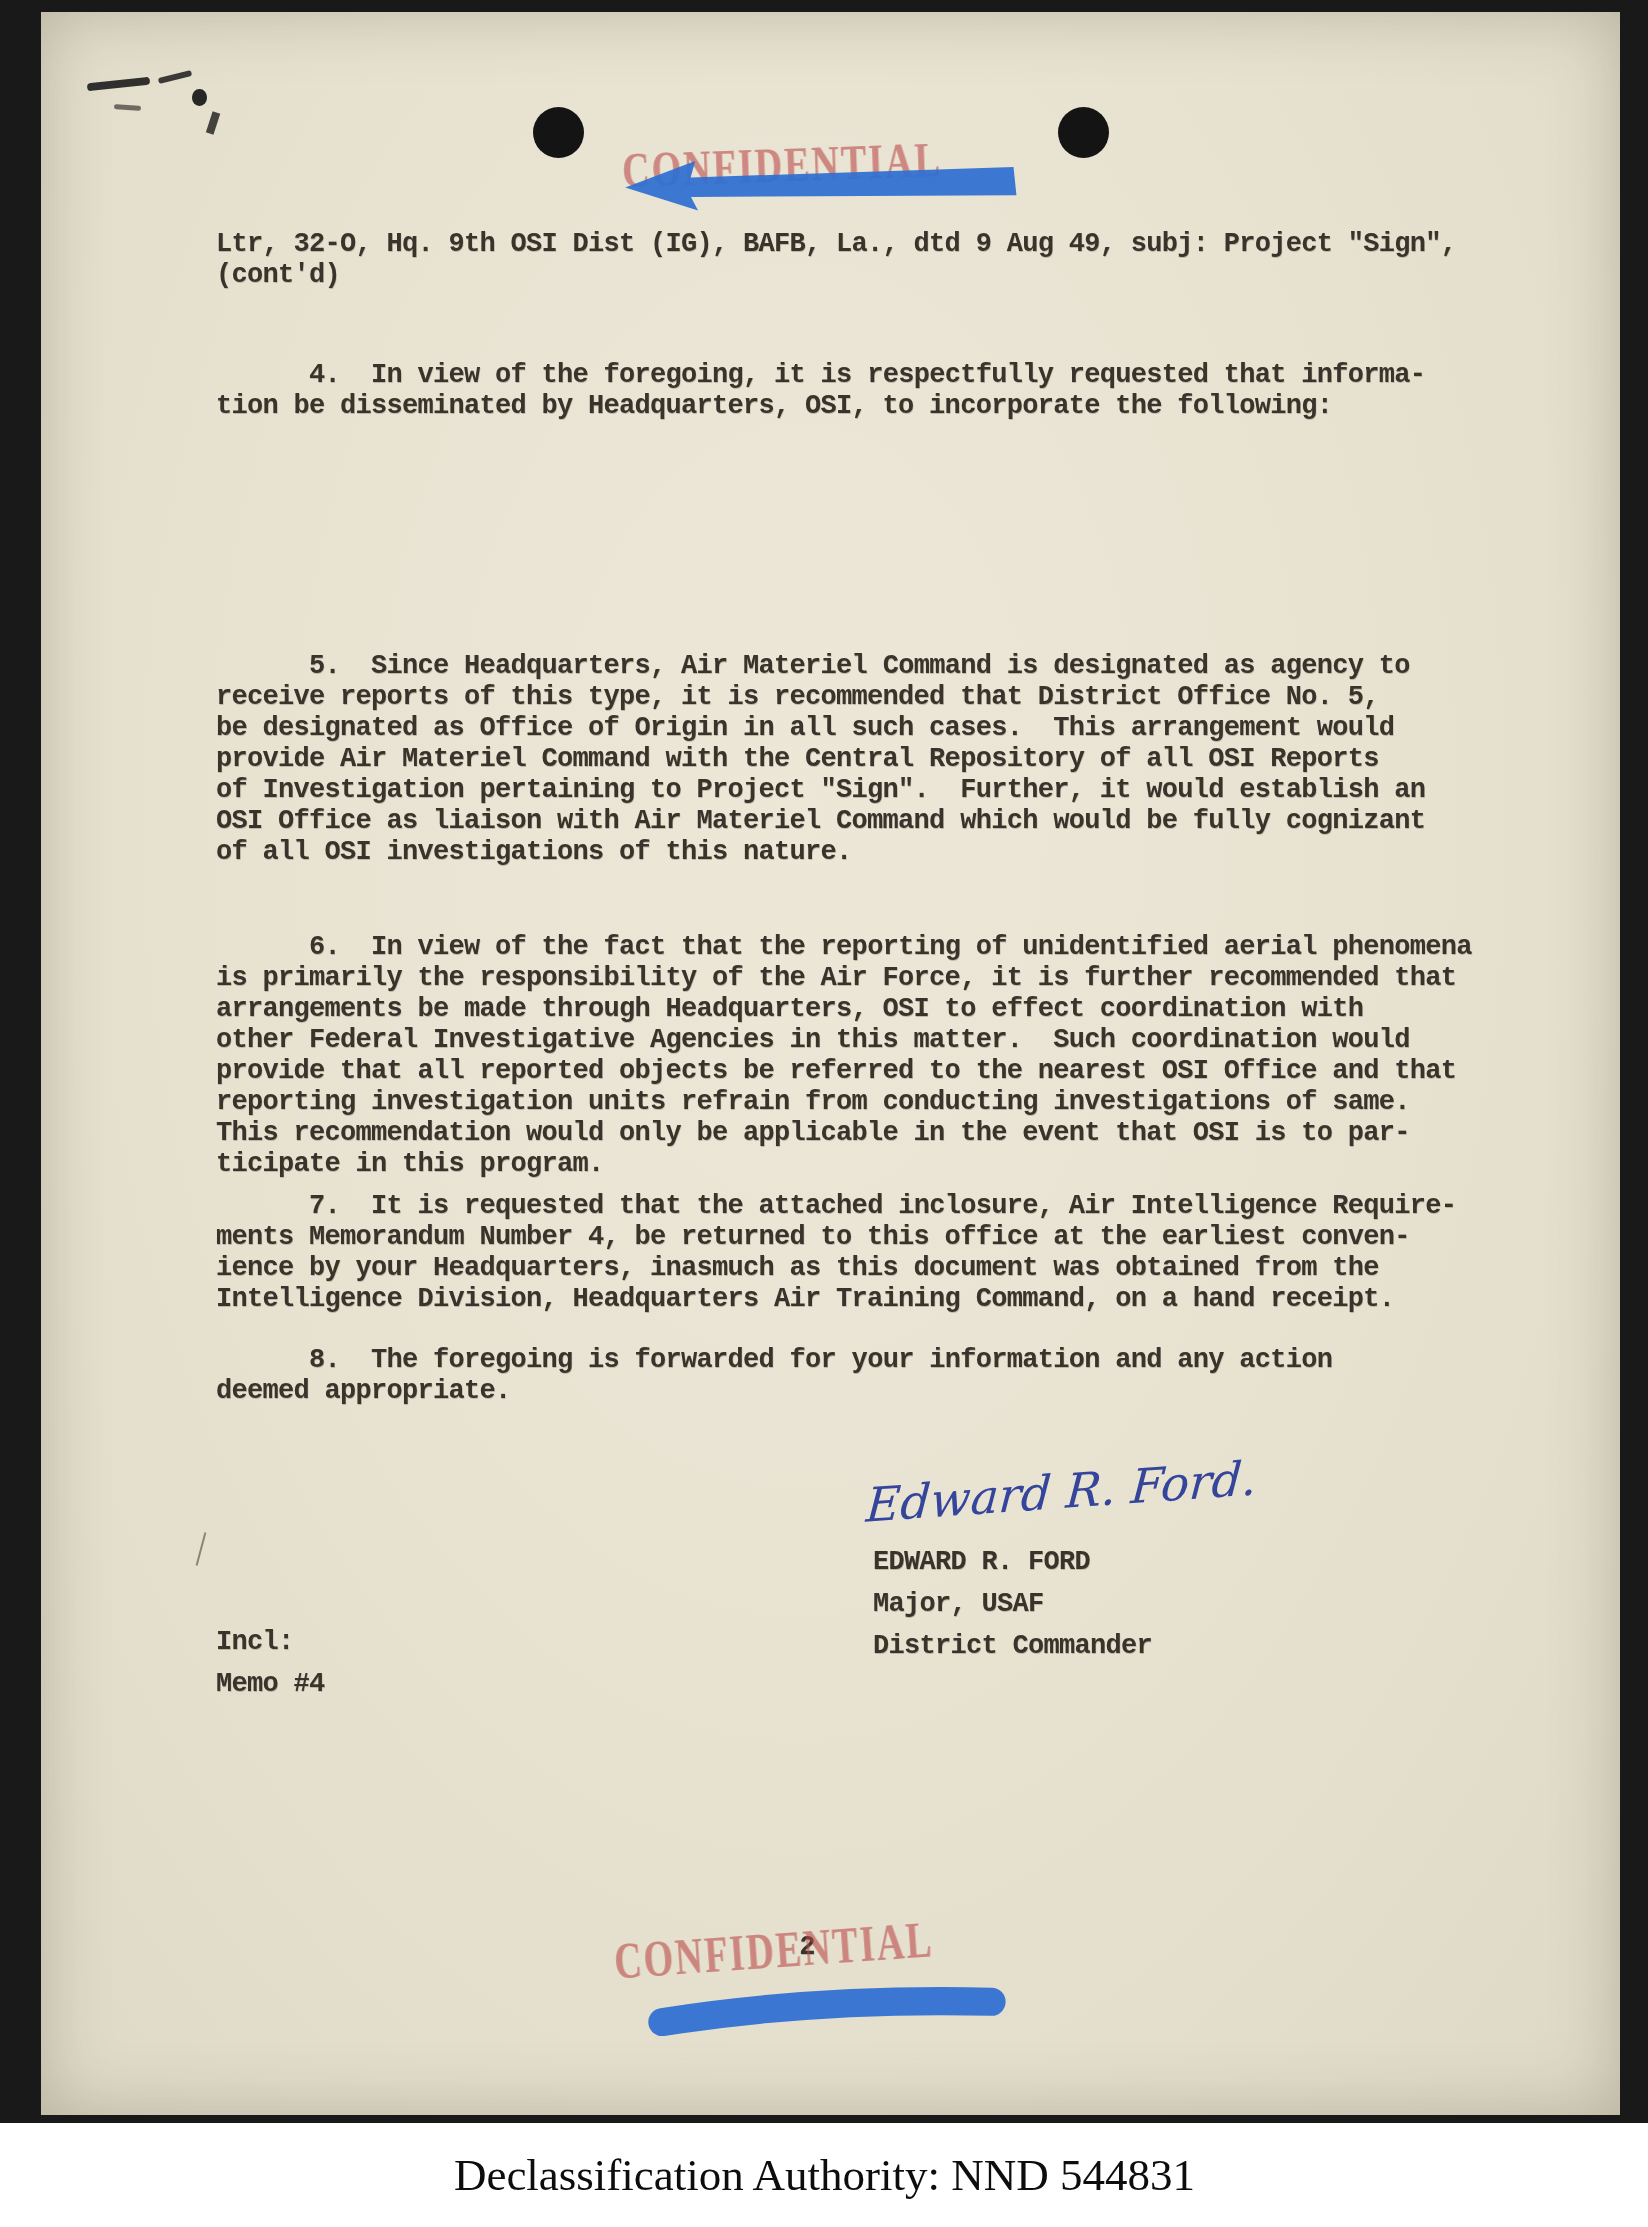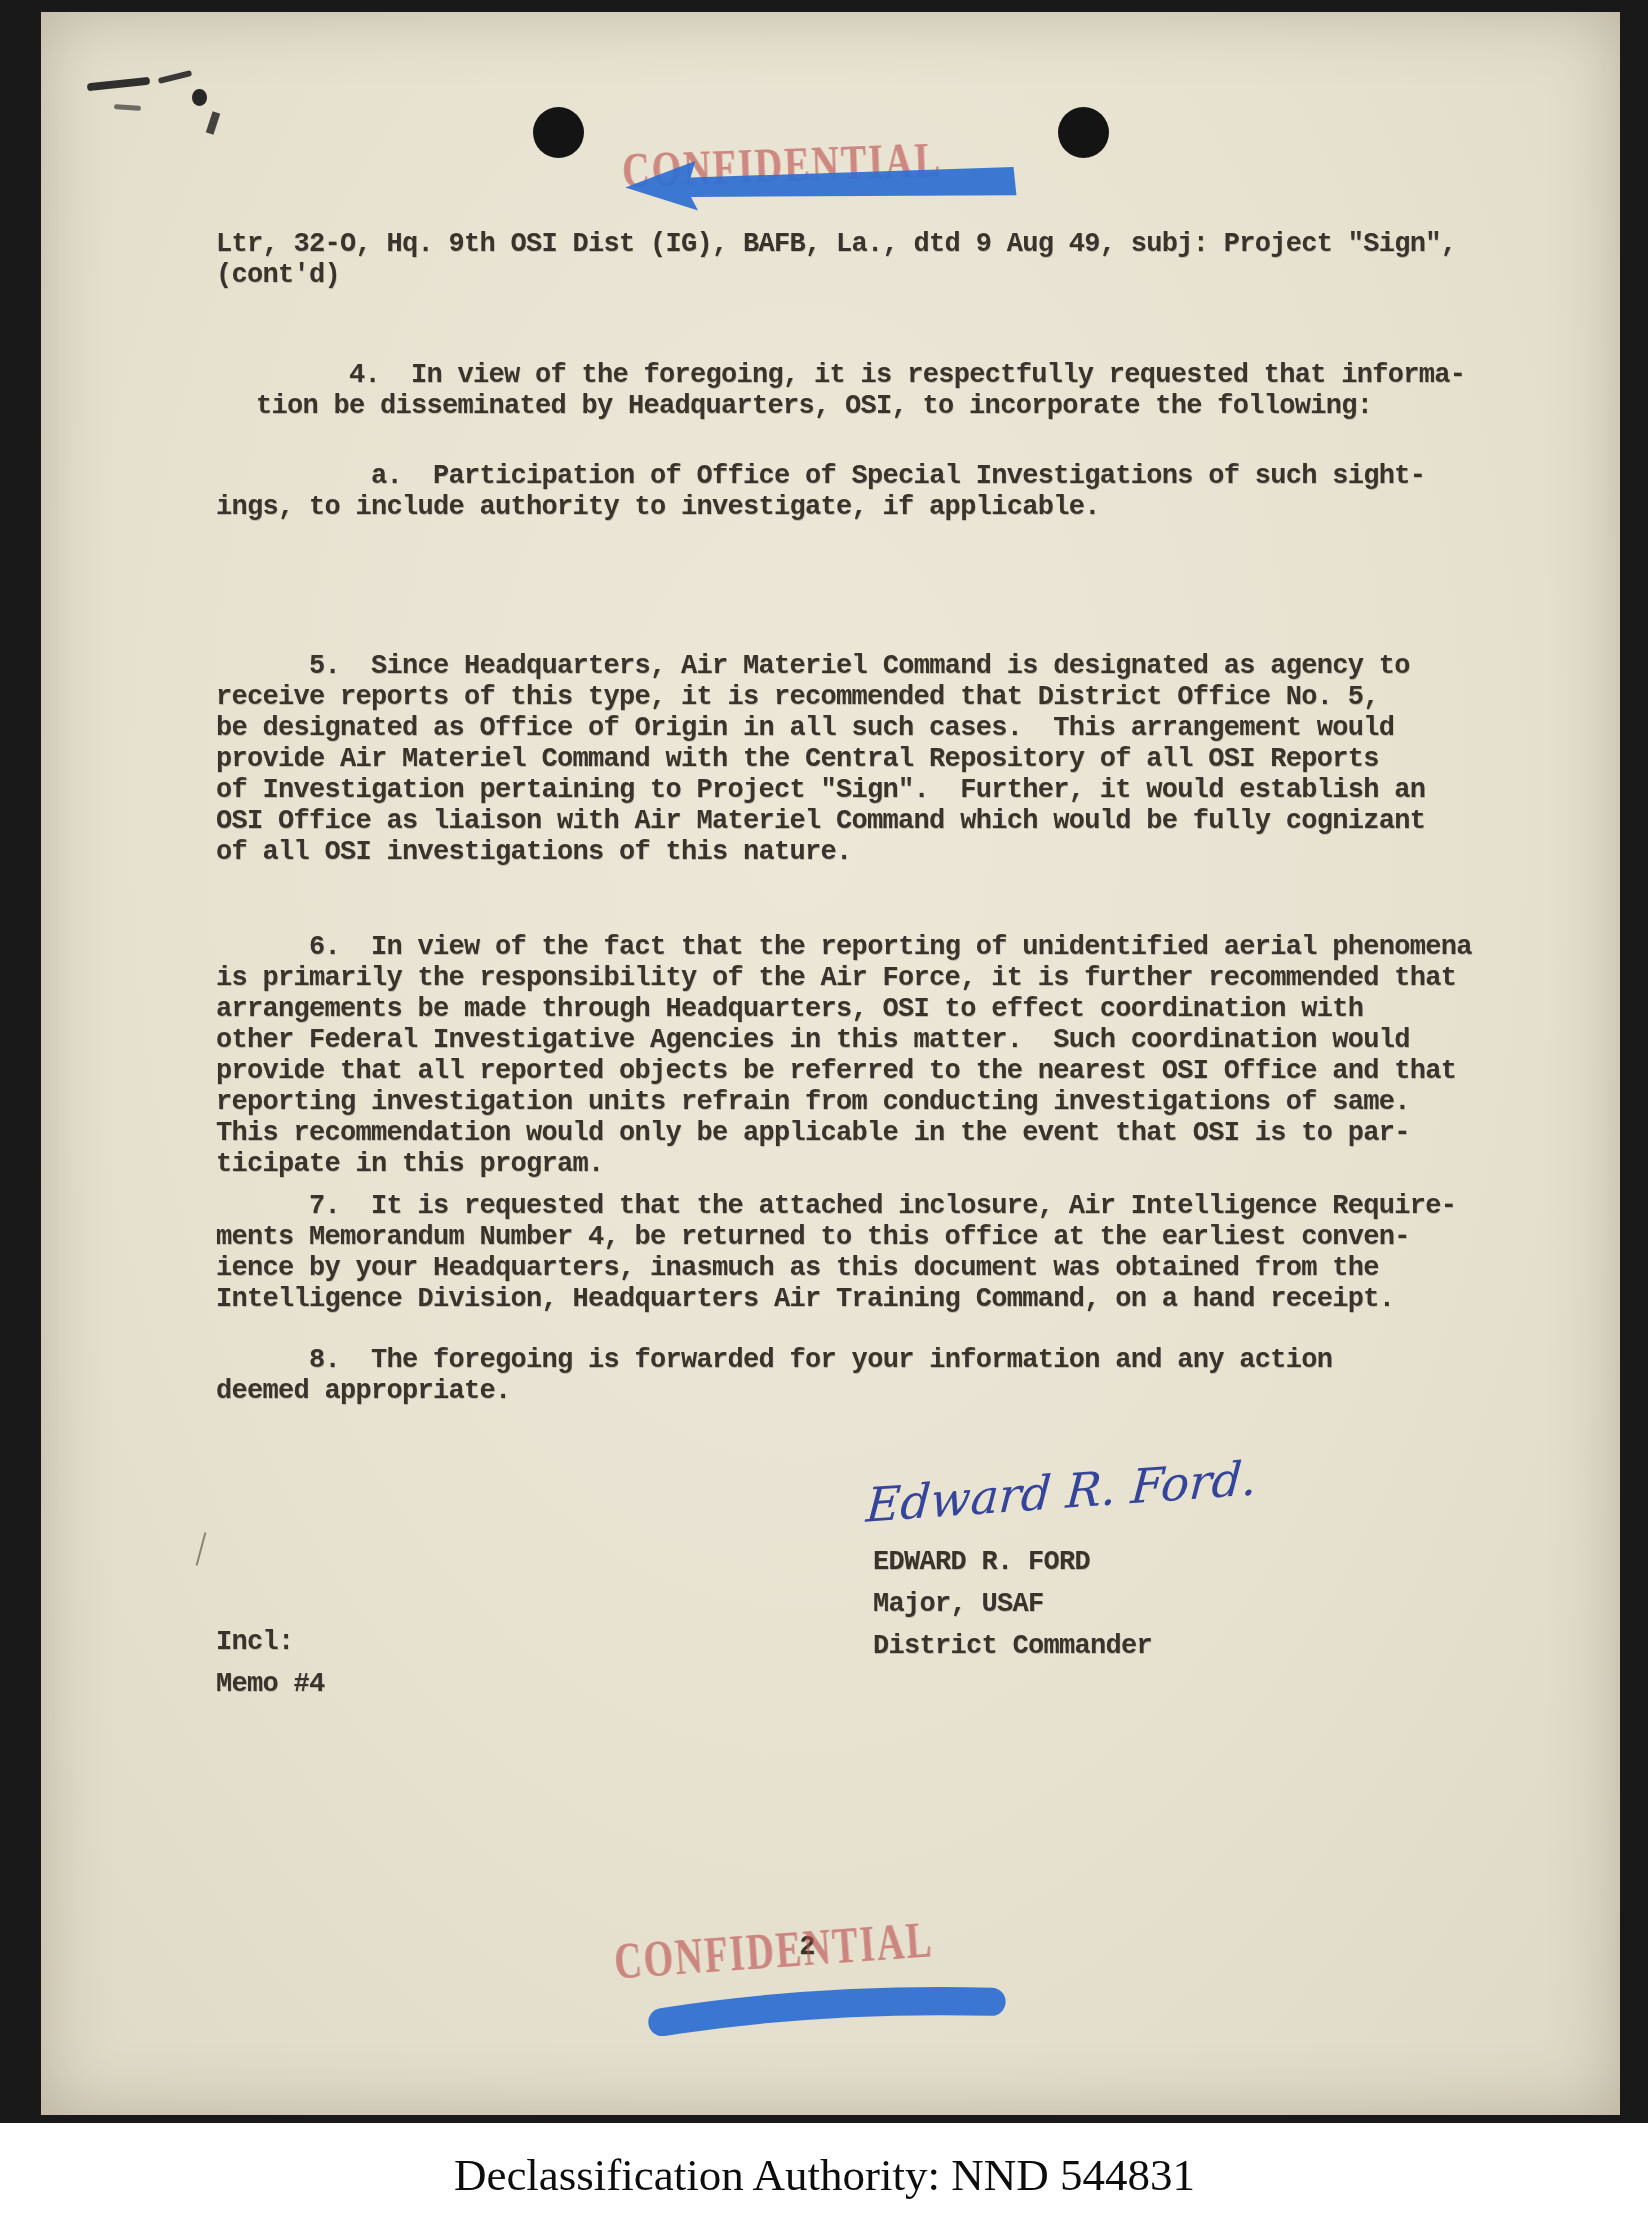--- a/index.html
+++ b/index.html
@@ -96,24 +96,22 @@
   <div class="hole" style="left:1017px; top:95px;"></div>
 
   <div class="stamp stamp-top">CONFIDENTIAL</div>
   <svg class="marker-svg" style="left:576px; top:138px;" width="405" height="68" viewBox="0 0 830 140">
     <polygon points="15,70 160,18 150,52 815,42 820,100 150,92 164,120" fill="#2e6fd2" opacity="0.93" transform="rotate(-1 415 70)"></polygon>
   </svg>
 
   <div class="typed" style="left:175px; top:217px;">Ltr, 32-O, Hq. 9th OSI Dist (IG), BAFB, La., dtd 9 Aug 49, subj: Project "Sign",
 (cont'd)</div>
 
-  <div class="typed" style="left:175px; top:348px;margin-left:40px;">      4.  In view of the foregoing, it is respectfully requested that informa-
+  <div class="typed" style="left:175px; top:348px;">      4.  In view of the foregoing, it is respectfully requested that informa-
 tion be disseminated by Headquarters, OSI, to incorporate the following:</div>
-  <div class="typed" style="left:175px; top:449px;">          a.  Participation of Office of Special Investigations of such sight-
-ings, to include authority to investigate, if applicable.</div>
   <div class="typed" style="left:175px; top:639px;">      5.  Since Headquarters, Air Materiel Command is designated as agency to
 receive reports of this type, it is recommended that District Office No. 5,
 be designated as Office of Origin in all such cases.  This arrangement would
 provide Air Materiel Command with the Central Repository of all OSI Reports
 of Investigation pertaining to Project "Sign".  Further, it would establish an
 OSI Office as liaison with Air Materiel Command which would be fully cognizant
 of all OSI investigations of this nature.</div>
   <div class="typed" style="left:175px; top:920px;">      6.  In view of the fact that the reporting of unidentified aerial phenomena
 is primarily the responsibility of the Air Force, it is further recommended that
 arrangements be made through Headquarters, OSI to effect coordination with

